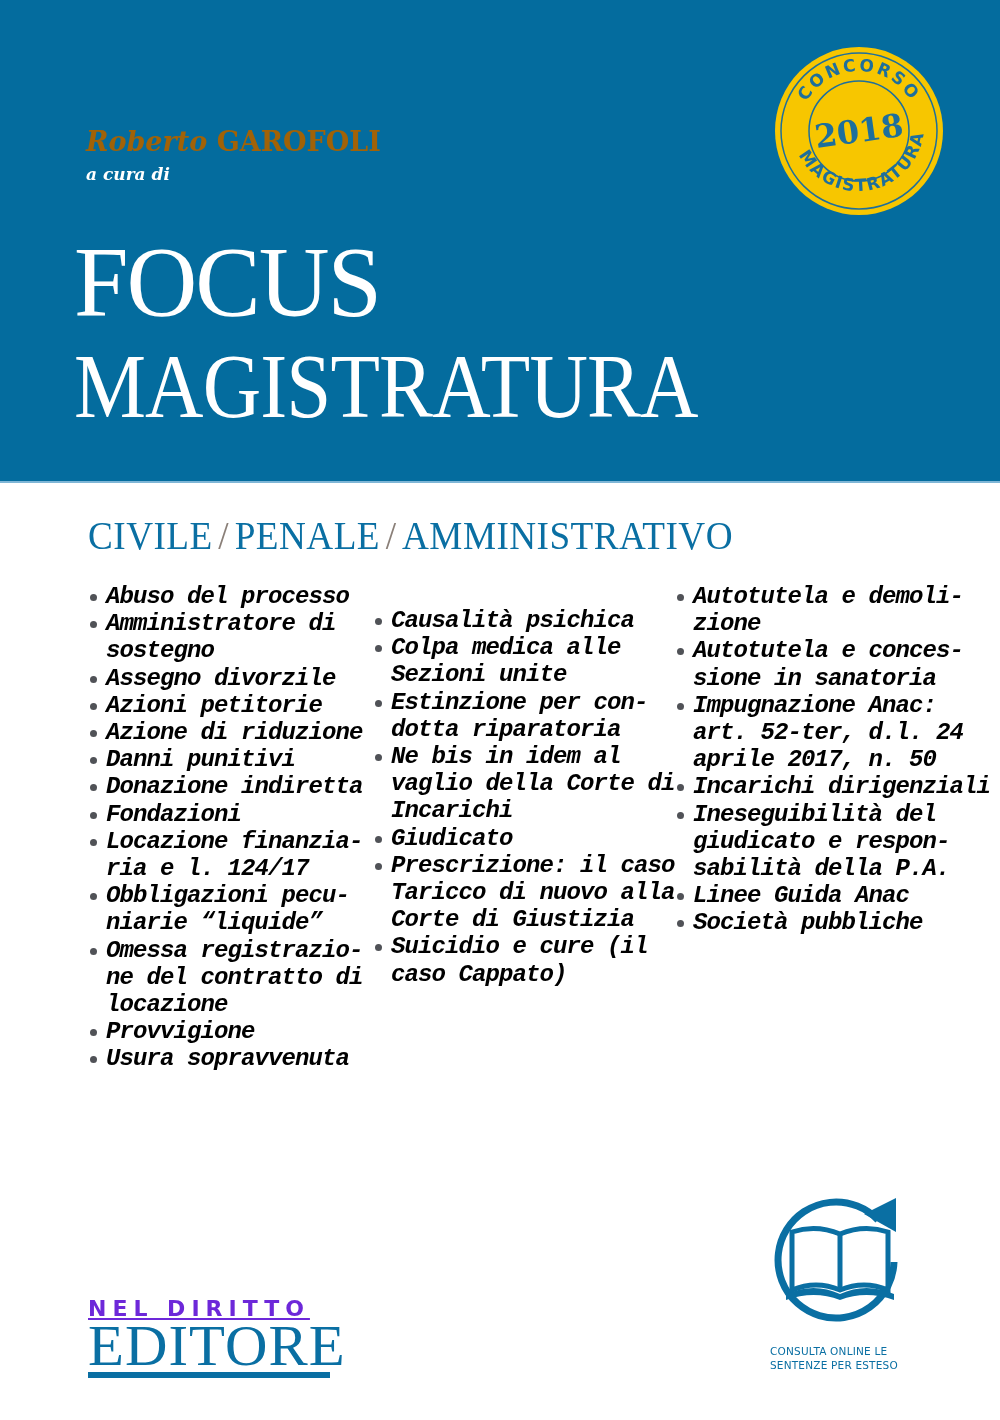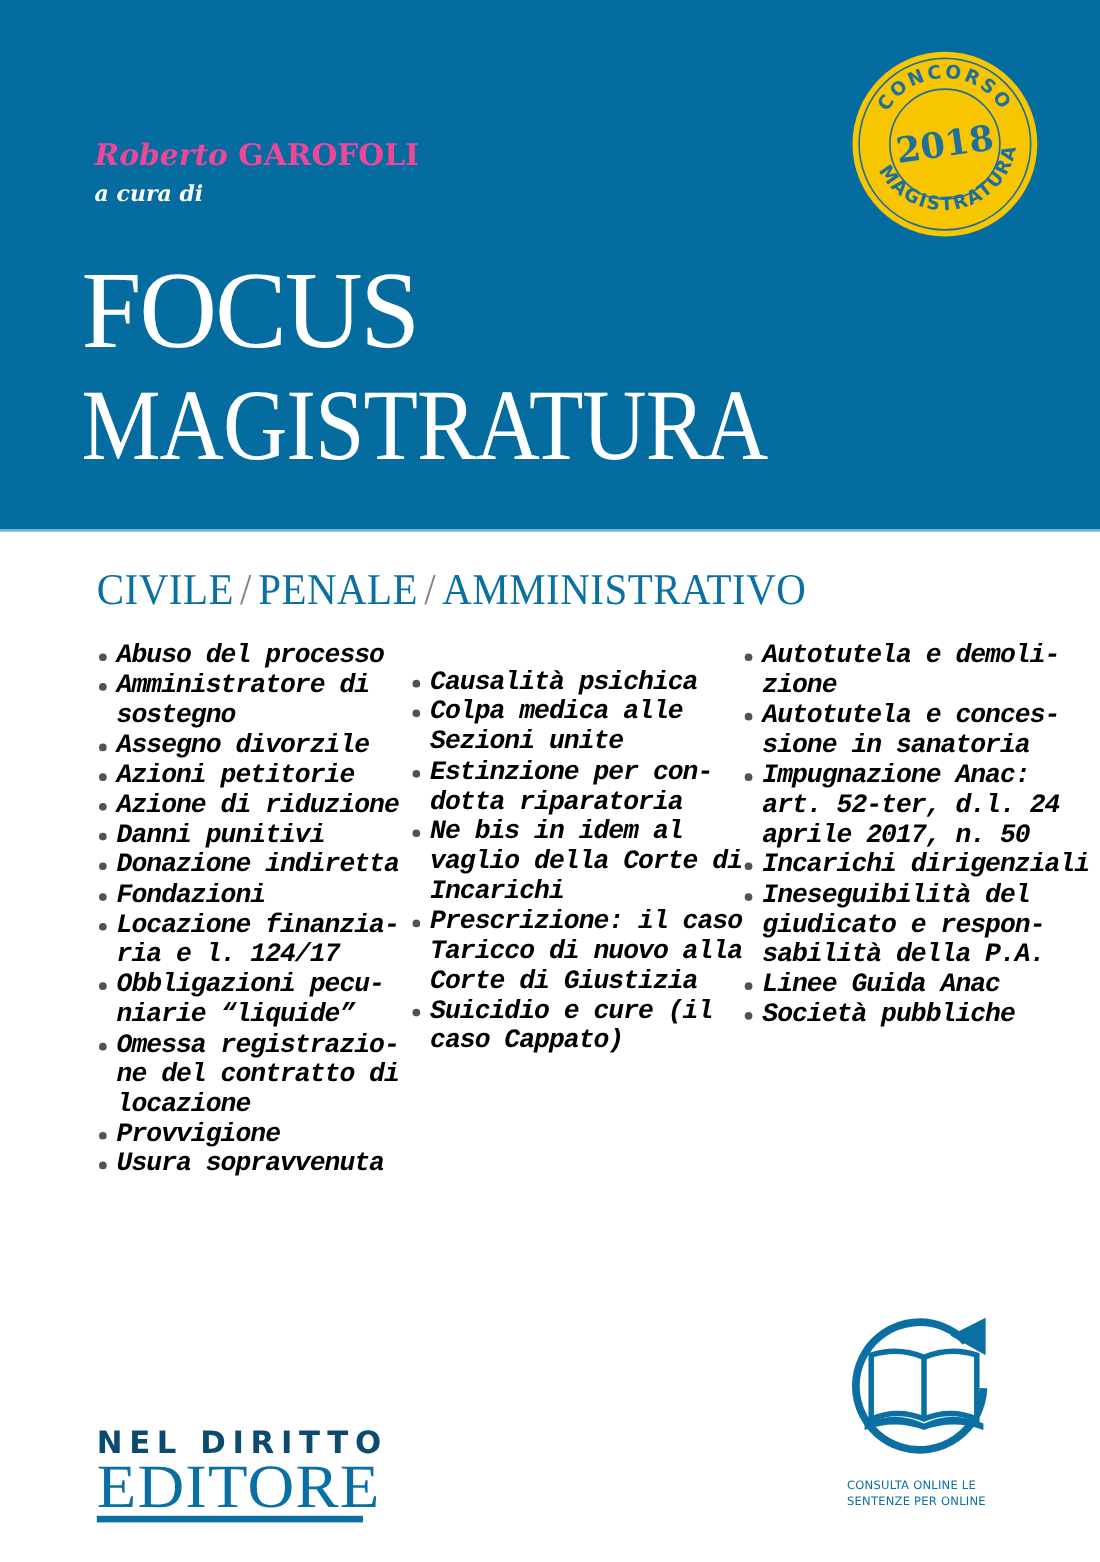--- a/index.html
+++ b/index.html
@@ -6,27 +6,27 @@
   html, body { width: 1000px; height: 1420px; background: #ffffff; overflow: hidden; }
   body { position: relative; font-family: "DejaVu Serif", serif; }
 
   .header-band {
     position: absolute; left: 0; top: 0; width: 1000px; height: 483px;
     background: #046c9e;
     border-bottom: 2px solid #7fb6d6;
   }
   .author {
     position: absolute; left: 86px; top: 128px;
-    color: #ec4899; font-family: "DejaVu Serif", serif;
+    color: #a16207; font-family: "DejaVu Serif", serif;
     font-size: 27px; font-weight: bold; line-height: 1;
   }
   .author .first { font-style: italic; }
   .curator {
     position: absolute; left: 86px; top: 164px;
-    color: #ffffff; font-size: 20px; font-style: italic; font-weight: bold;
+    color: #ffffff; font-size: 17px; font-style: italic; font-weight: bold;
   }
   .title-1, .title-2 {
     position: absolute; left: 74px; color: #ffffff;
     font-family: "Liberation Serif", serif; font-weight: normal;
     transform-origin: left top; line-height: 1; white-space: nowrap;
   }
   .title-1 { top: 232px; font-size: 100px; transform: scaleX(0.98); letter-spacing: -2px; }
   .title-2 { top: 340px; font-size: 92px; transform: scaleX(0.88); letter-spacing: -1px; }
 
   .badge {
@@ -54,22 +54,22 @@
   .bullet {
     position: absolute; left: 2px; top: 11px; width: 7px; height: 7px;
     border-radius: 50%; background: #505257;
   }
   .line { display: block; white-space: nowrap; }
 
   .publisher {
     position: absolute; left: 88px; top: 1298px; width: 242px;
   }
   .pub-top {
-    color: #0c4a6e; font-family: "DejaVu Sans", sans-serif; font-weight: bold;
-    font-size: 28px; letter-spacing: 6px; line-height: 1; white-space: nowrap;
+    color: #6d28d9; font-family: "DejaVu Sans", sans-serif; font-weight: bold;
+    font-size: 22px; letter-spacing: 6px; line-height: 1; white-space: nowrap; text-decoration: underline;
   }
   .pub-main {
     color: #0a6fa3; font-family: "Liberation Serif", serif;
     font-size: 56px; line-height: 48px; letter-spacing: 1px; white-space: nowrap;
     transform: scaleX(1.05); transform-origin: left top; margin-top: 2px;
   }
   .pub-bar { width: 242px; height: 6px; background: #0a6fa3; margin-top: 2px; }
 
   .online {
     position: absolute; left: 770px; top: 1190px; width: 140px; height: 140px;
@@ -190,20 +190,24 @@
       <span class="line">dotta riparatoria</span>
     </div>
     <div class="item">
       <span class="bullet"></span>
       <span class="line">Ne bis in idem al</span>
       <span class="line">vaglio della Corte di</span>
       <span class="line">Incarichi</span>
     </div>
     <div class="item">
       <span class="bullet"></span>
+      <span class="line">Giudicato</span>
+    </div>
+    <div class="item">
+      <span class="bullet"></span>
       <span class="line">Prescrizione: il caso</span>
       <span class="line">Taricco di nuovo alla</span>
       <span class="line">Corte di Giustizia</span>
     </div>
     <div class="item">
       <span class="bullet"></span>
       <span class="line">Suicidio e cure (il</span>
       <span class="line">caso Cappato)</span>
     </div>
   </div>
@@ -252,14 +256,14 @@
 
 <svg class="online" viewBox="0 0 140 140">
   <path d="M 124 72 A 58 58 0 1 1 108 30" fill="none" stroke="#0a6fa3" stroke-width="7"></path>
   <polygon points="94,24 126,8 126,42" fill="#0a6fa3"></polygon>
   <path d="M 22 42 Q 46 34 70 44 Q 94 34 118 42 L 118 100 Q 94 90 70 100 Q 46 90 22 100 Z" fill="#ffffff" stroke="#0a6fa3" stroke-width="5"></path>
   <line x1="70" y1="44" x2="70" y2="100" stroke="#0a6fa3" stroke-width="5"></line>
   <path d="M 16 104 Q 44 92 70 104 Q 96 92 124 104 L 124 110 Q 96 100 70 110 Q 44 100 16 110 Z" fill="#0a6fa3"></path>
 </svg>
 <div class="online-caption">
   <div>CONSULTA ONLINE LE</div>
-  <div>SENTENZE PER ONLINE</div>
+  <div>SENTENZE PER ESTESO</div>
 </div>
 
 </body></html>

